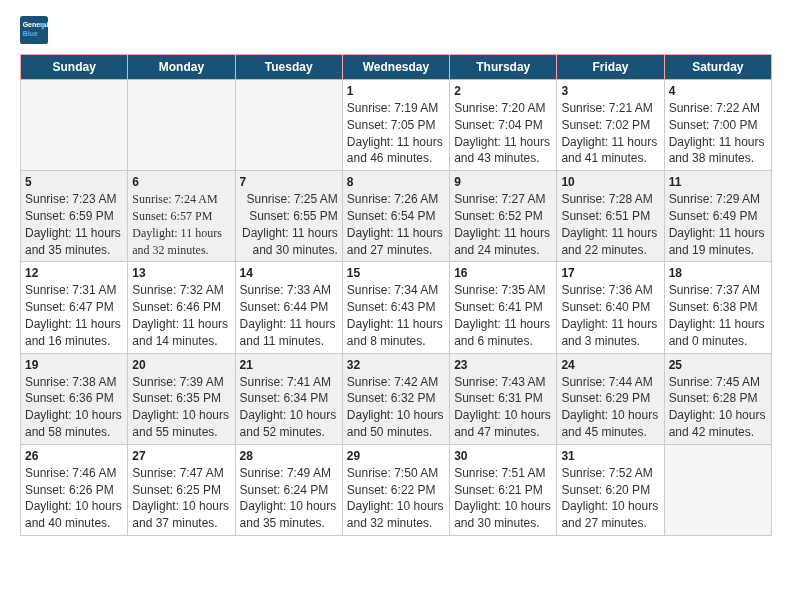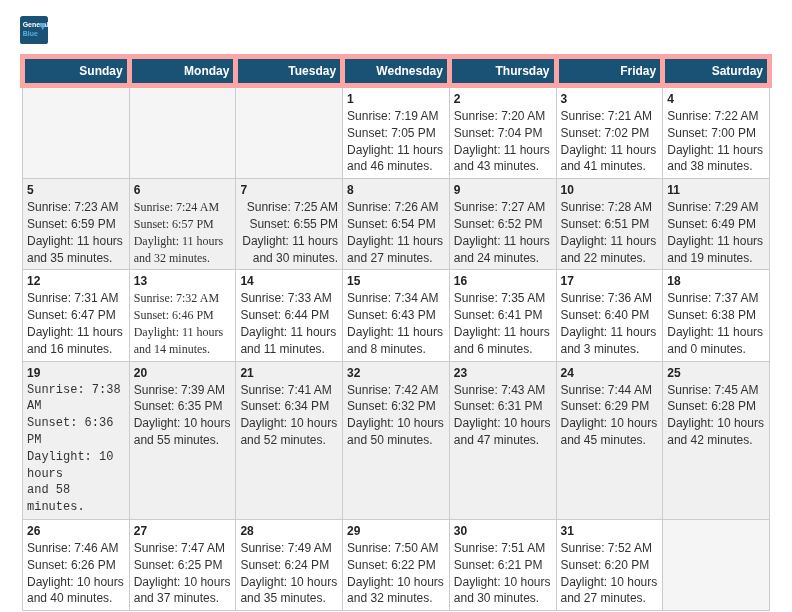--- a/index.html
+++ b/index.html
@@ -46,22 +46,22 @@
     .calendar {
       width: 100%;
       border-collapse: collapse;
     }
     .calendar th {
       background: #1a5276;
       color: #fff;
       font-size: 12px;
       font-weight: bold;
       padding: 5px 4px;
-      text-align: right;
-      border: 5px solid #fca5a5;
+      text-align: center;
+      border: 1px solid #fca5a5;
     }
     .calendar td {
       border: 1px solid #ccc;
       vertical-align: top;
       padding: 4px 4px 3px 4px;
       width: calc(100% / 7);
       height: 78px;
       background: #fff;
       font-size: 10px;
       color: #333;
@@ -208,21 +208,21 @@
         <tr>
           <td>
             <span class="day-num">12</span>
             <div class="day-info" style="white-space: pre-line;">Sunrise: 7:31 AM
 Sunset: 6:47 PM
 Daylight: 11 hours
 and 16 minutes.</div>
           </td>
           <td>
             <span class="day-num">13</span>
-            <div class="day-info" style="white-space: pre-line; font-family: Liberation Serif, serif;">Sunrise: 7:32 AM
+            <div class="day-info" style="white-space: pre-line;">Sunrise: 7:32 AM
 Sunset: 6:46 PM
 Daylight: 11 hours
 and 14 minutes.</div>
           </td>
           <td>
             <span class="day-num">14</span>
             <div class="day-info" style="white-space: pre-line;">Sunrise: 7:33 AM
 Sunset: 6:44 PM
 Daylight: 11 hours
 and 11 minutes.</div>
@@ -252,21 +252,21 @@
             <span class="day-num">18</span>
             <div class="day-info" style="white-space: pre-line;">Sunrise: 7:37 AM
 Sunset: 6:38 PM
 Daylight: 11 hours
 and 0 minutes.</div>
           </td>
         </tr>
         <tr class="row-shaded">
           <td>
             <span class="day-num">19</span>
-            <div class="day-info" style="white-space: pre-line; font-family: Liberation Mono, monospace;">Sunrise: 7:38 AM
+            <div class="day-info" style="white-space: pre-line;">Sunrise: 7:38 AM
 Sunset: 6:36 PM
 Daylight: 10 hours
 and 58 minutes.</div>
           </td>
           <td>
             <span class="day-num">20</span>
             <div class="day-info" style="white-space: pre-line;">Sunrise: 7:39 AM
 Sunset: 6:35 PM
 Daylight: 10 hours
 and 55 minutes.</div>

